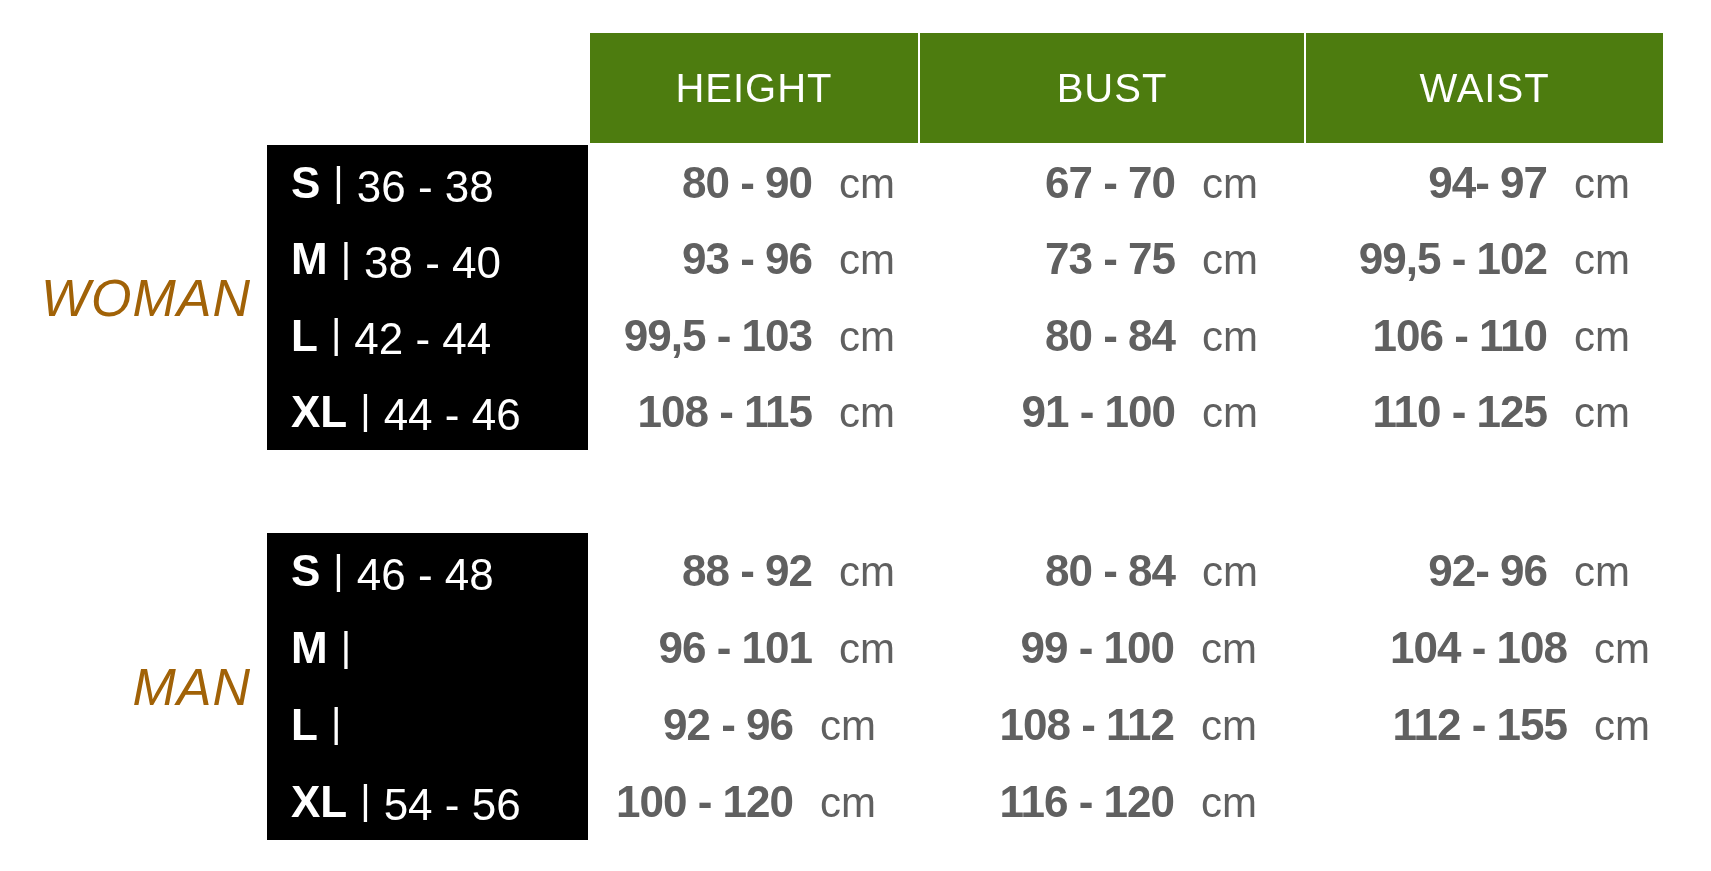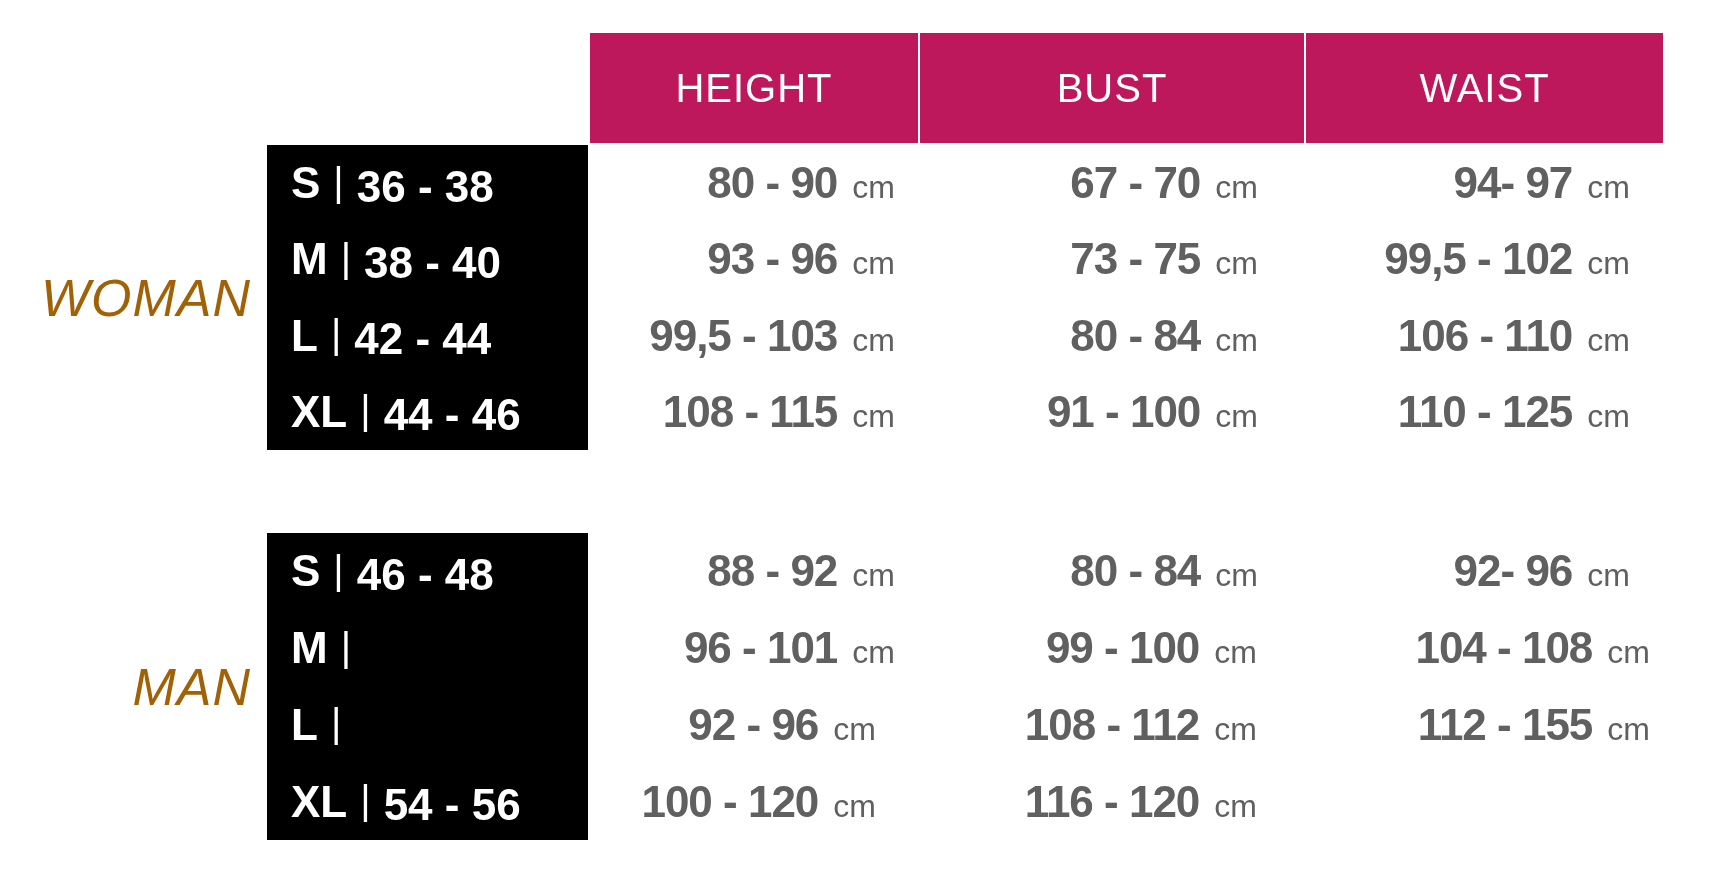--- a/index.html
+++ b/index.html
@@ -1,45 +1,45 @@
 <!DOCTYPE html>
 <html><head>
 <meta charset="utf-8">
 <style>
   html,body{margin:0;padding:0;background:#ffffff;}
   body{font-family:"Liberation Sans", sans-serif;}
   .canvas{position:relative;width:1711px;height:871px;background:#ffffff;overflow:hidden;}
 
   
   .hdr{position:absolute;left:590px;top:33px;height:110px;display:flex;gap:2px;}
-  .hdr .cell{background:#be185d;color:#ffffff;display:flex;align-items:center;justify-content:center;
+  .hdr .cell{background:#4d7c0f;color:#ffffff;display:flex;align-items:center;justify-content:center;
              font-size:40px;font-weight:400;letter-spacing:1px;}
   .c1{width:328px;} .c2{width:384px;} .c3{width:357px;}
 
   
   .section{position:absolute;left:0;width:1673px;}
   .sec-woman{top:145px;height:305px;}
   .sec-man{top:533px;height:307px;}
 
   .sec-label{position:absolute;left:0;top:0;bottom:0;width:251px;
              display:flex;align-items:center;justify-content:flex-end;
              font-size:52px;font-weight:normal;font-style:italic;letter-spacing:1px;color:#a16207;}
 
   .size-box{position:absolute;left:267px;top:0;bottom:0;width:321px;background:#000000;color:#ffffff;
             display:grid;grid-template-rows:repeat(4,1fr);}
   .size-row{display:flex;align-items:center;padding-left:24px;font-size:44px;white-space:nowrap;}
   .size-letter{font-weight:bold;}
   .size-sep{margin:0 13px;font-weight:400;font-size:40px;position:relative;top:-1px;}
-  .size-range{font-weight:700;margin-top:7px;}
+  .size-range{font-weight:400;margin-top:7px;}
 
   .values{position:absolute;left:590px;top:0;bottom:0;
           display:grid;grid-template-columns:328px 380px 371px;column-gap:2px;
           grid-template-rows:repeat(4,1fr);align-items:center;}
   .val{text-align:right;font-size:44px;font-weight:bold;color:#606060;letter-spacing:-1px;white-space:nowrap;}
-  .val .unit{font-weight:400;letter-spacing:0;margin-left:15px;font-size:32px;}
+  .val .unit{font-weight:400;letter-spacing:0;margin-left:27px;font-size:42px;}
   .vh{padding-right:23px;} .vb{padding-right:42px;} .vw{padding-right:43px;}
 </style>
 </head>
 <body>
 
 <div class="canvas">
 
   <div class="hdr">
     <div class="cell c1">
       <span>HEIGHT</span>

